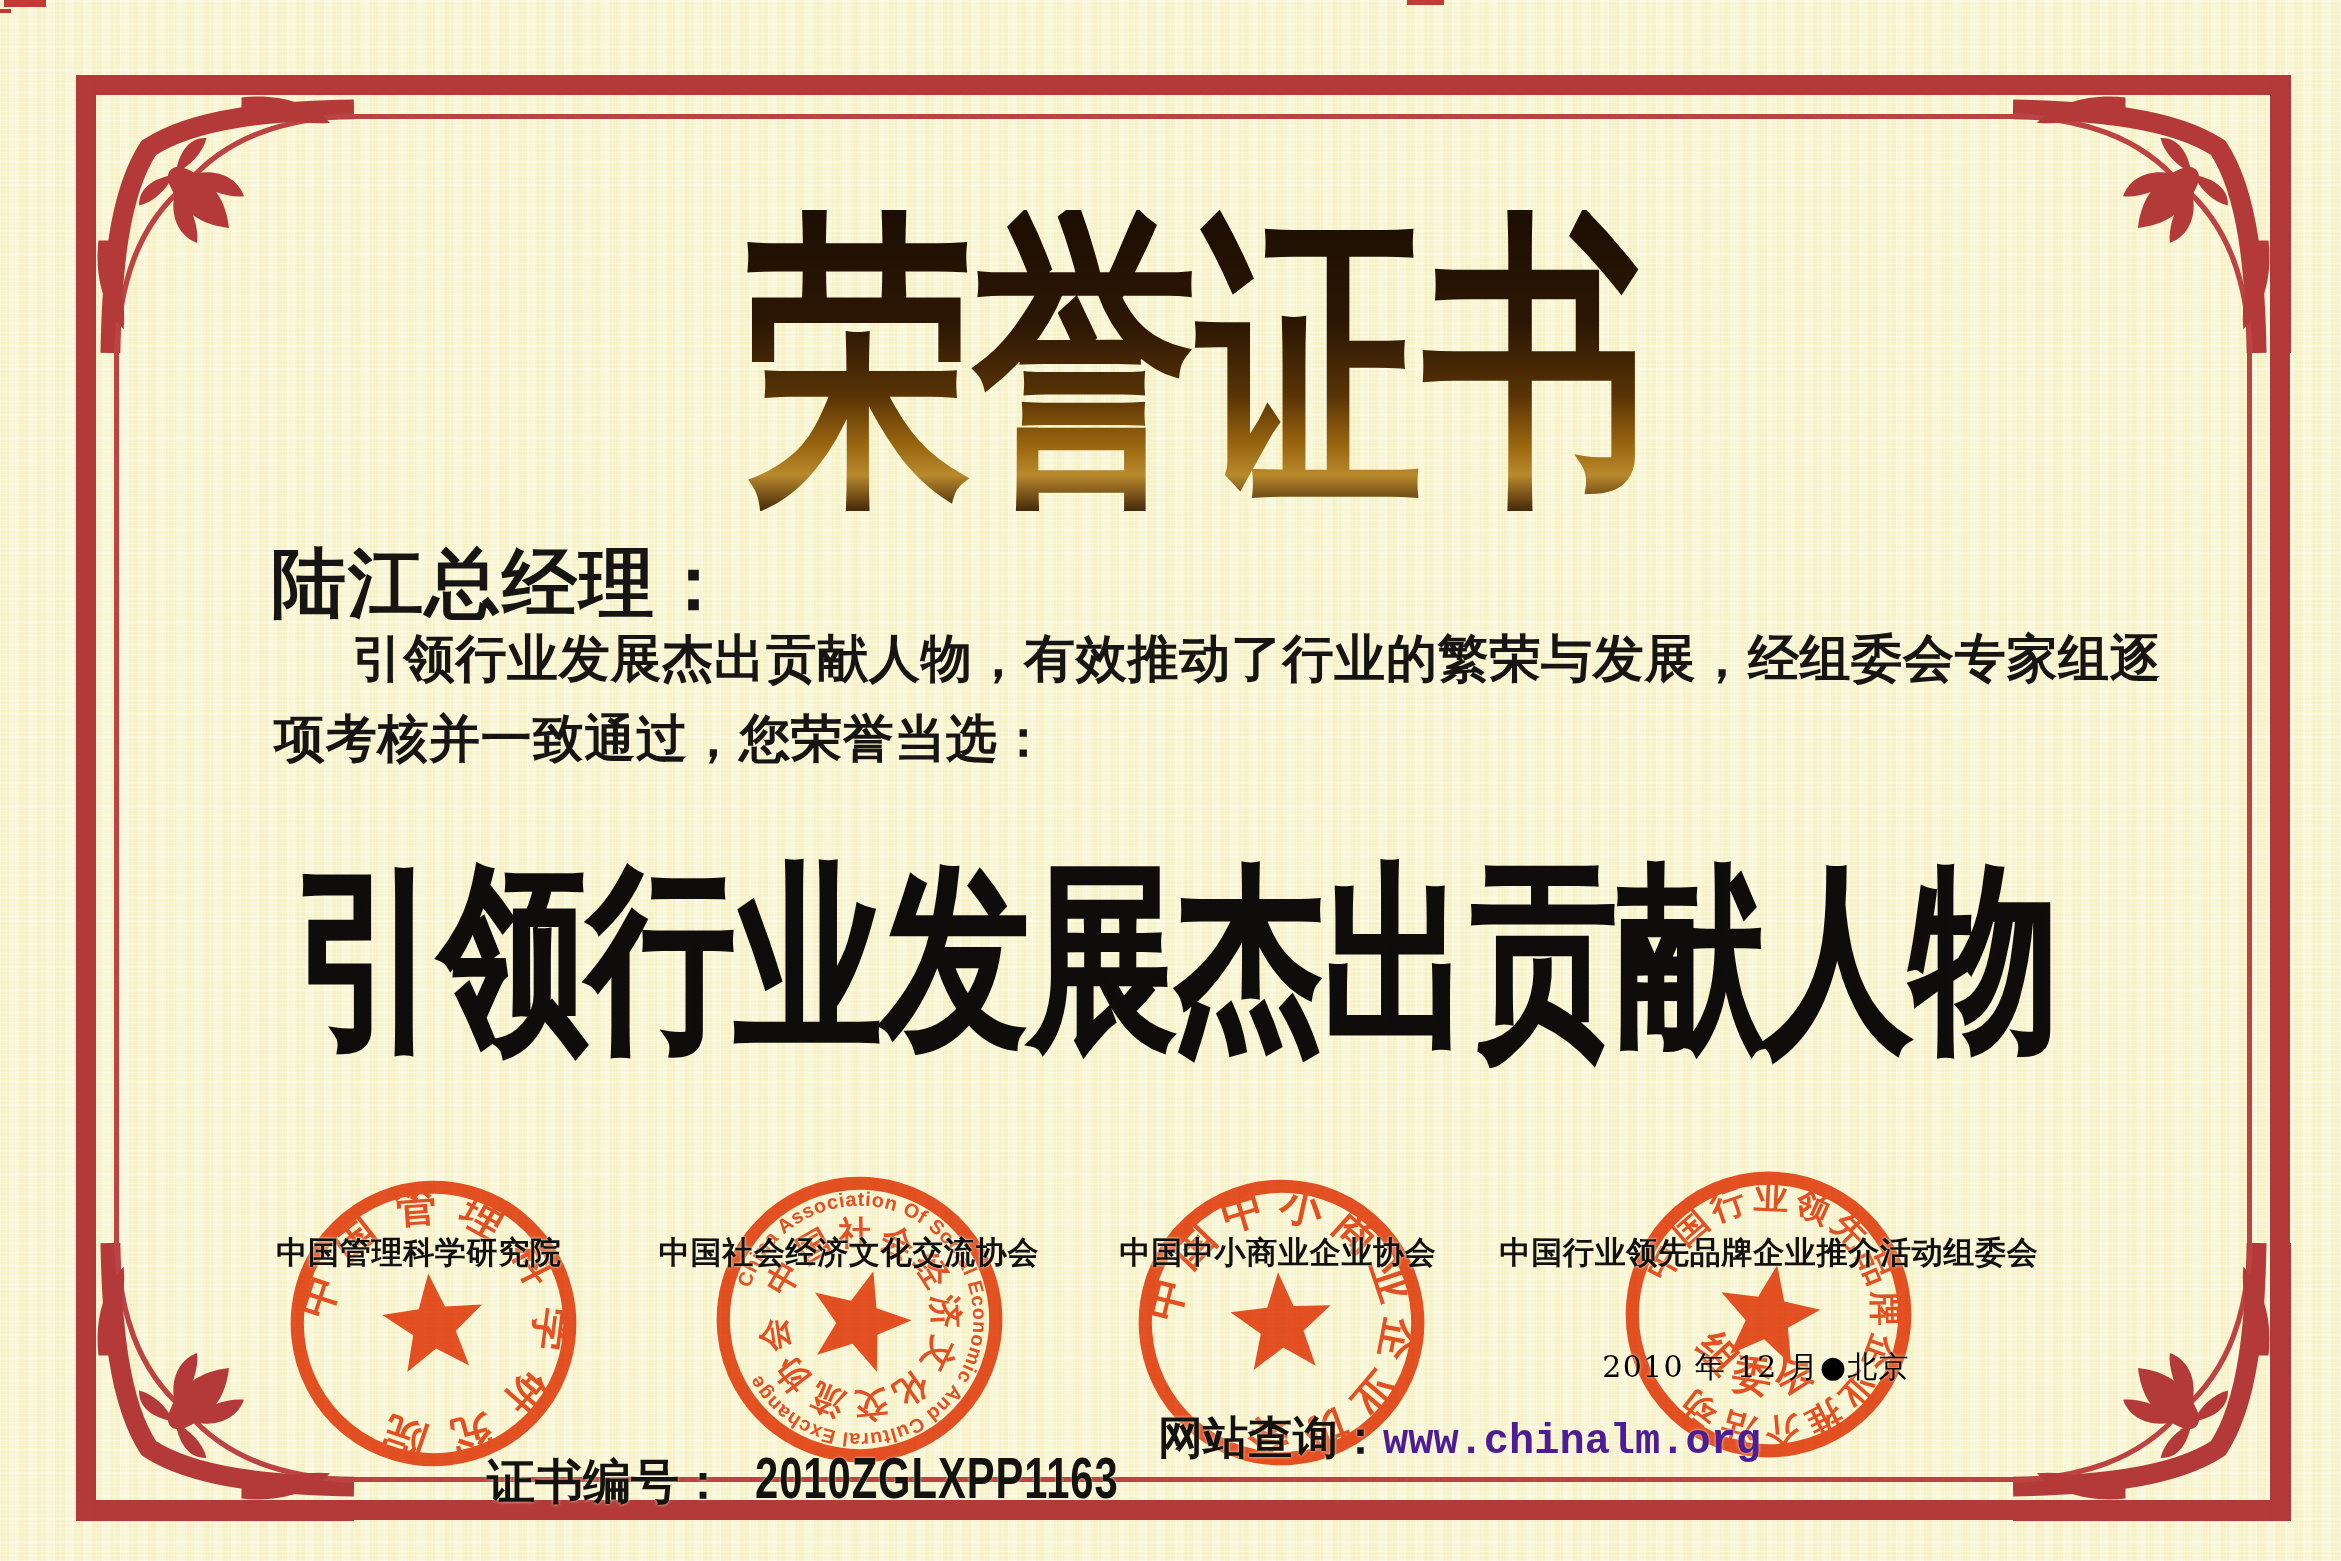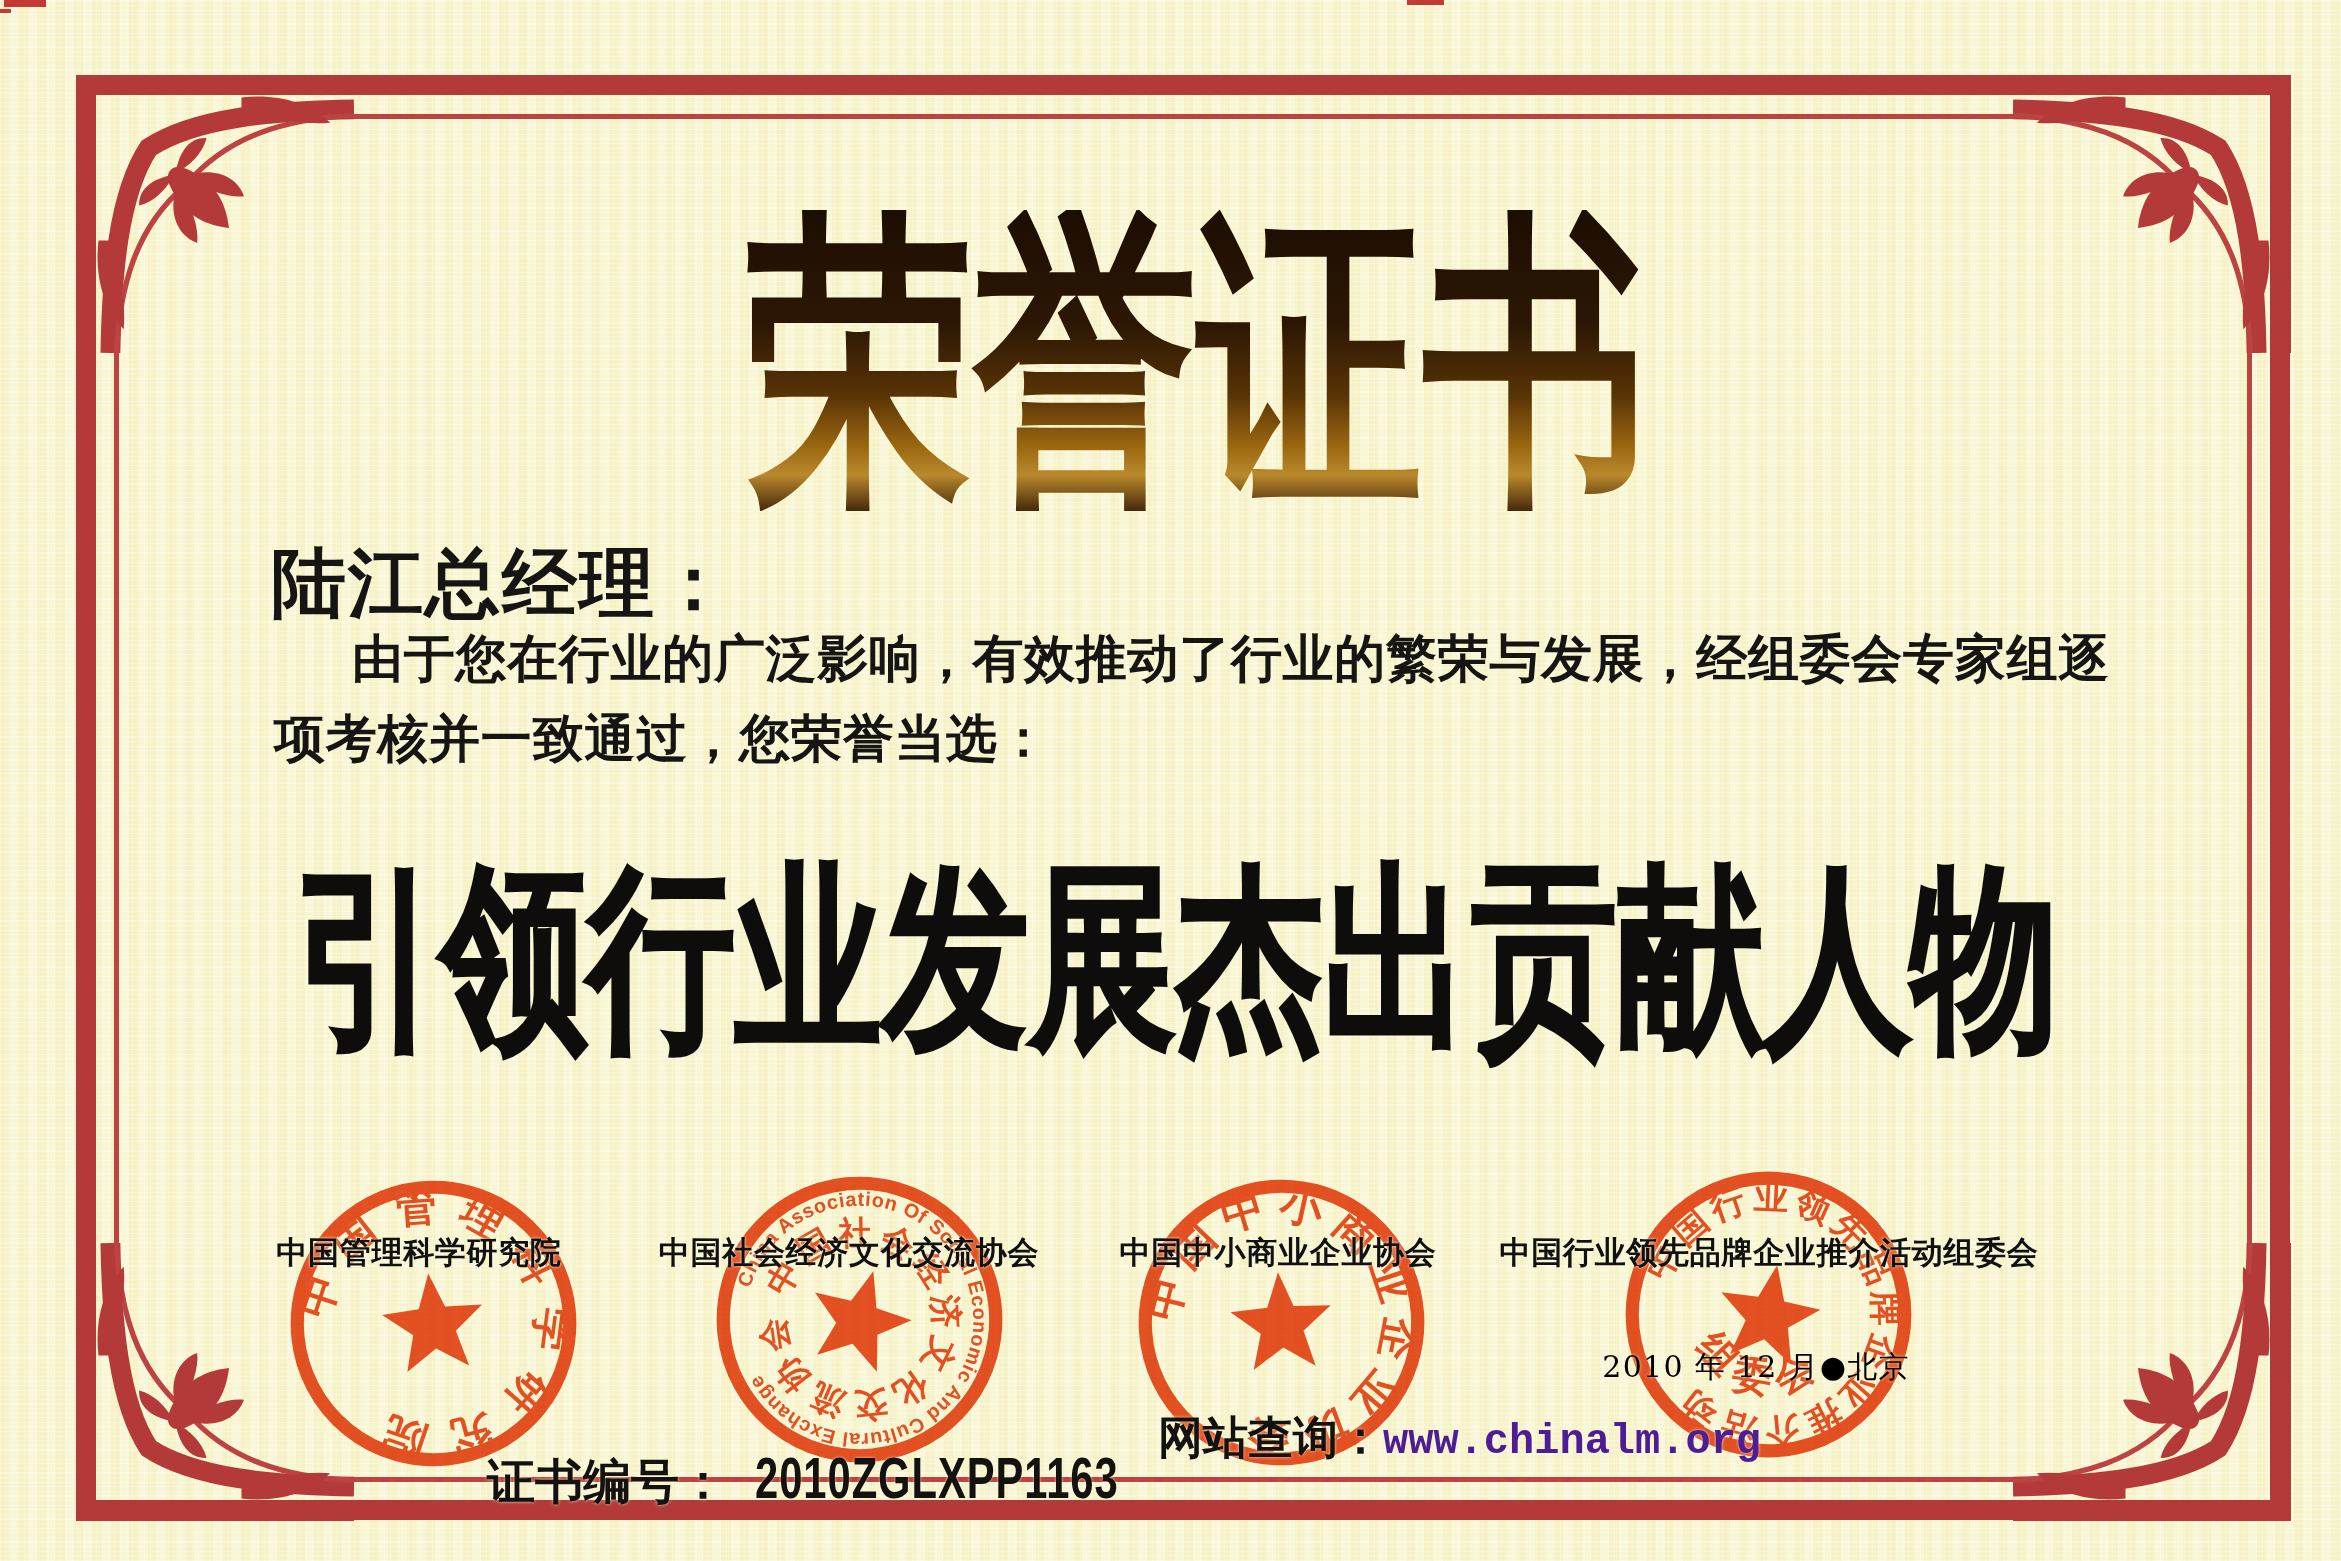--- a/index.html
+++ b/index.html
@@ -160,21 +160,21 @@
       <path d="M-12,60 C-48,78 -64,112 -50,142 C-32,128 -18,98 -8,66 Z"></path>
       <path d="M12,60 C48,78 64,112 50,142 C32,128 18,98 8,66 Z"></path>
       <path d="M-2,44 C-30,24 -56,22 -72,40 C-52,52 -24,52 -2,44 Z"></path>
       <path d="M2,44 C30,24 56,22 72,40 C52,52 24,52 2,44 Z"></path>
     </g>
   </g>
 </svg>
 
 <div class="abs title">荣誉证书</div>
 <div class="abs salutation">陆江总经理：</div>
-<div class="abs body-line body-line1">由于您在行业的广泛影响，有效推动了行业的繁荣与发展，经组委会专家组逐</div>
+<div class="abs body-line body-line1">引领行业发展杰出贡献人物，有效推动了行业的繁荣与发展，经组委会专家组逐</div>
 <div class="abs body-line body-line2">项考核并一致通过，您荣誉当选：</div>
 <div class="abs award">引领行业发展杰出贡献人物</div>
 
 <div class="abs stamp s1">
   <svg viewBox="0 0 220 220">
     <defs>
         <path id="ring1" d="M110,110 m-78,0 a78,78 0 1,1 156,0 a78,78 0 1,1 -156,0"></path>
       </defs>
     <circle cx="110" cy="110" r="103" fill="none" stroke="#e8491c" stroke-width="10"></circle>
     <polygon fill="#e8491c" points="110,72 120,98.2 148,99.6 126.2,117.3 133.5,144.4 110,129 86.5,144.4 93.8,117.3 72,99.6 100,98.2"></polygon>

